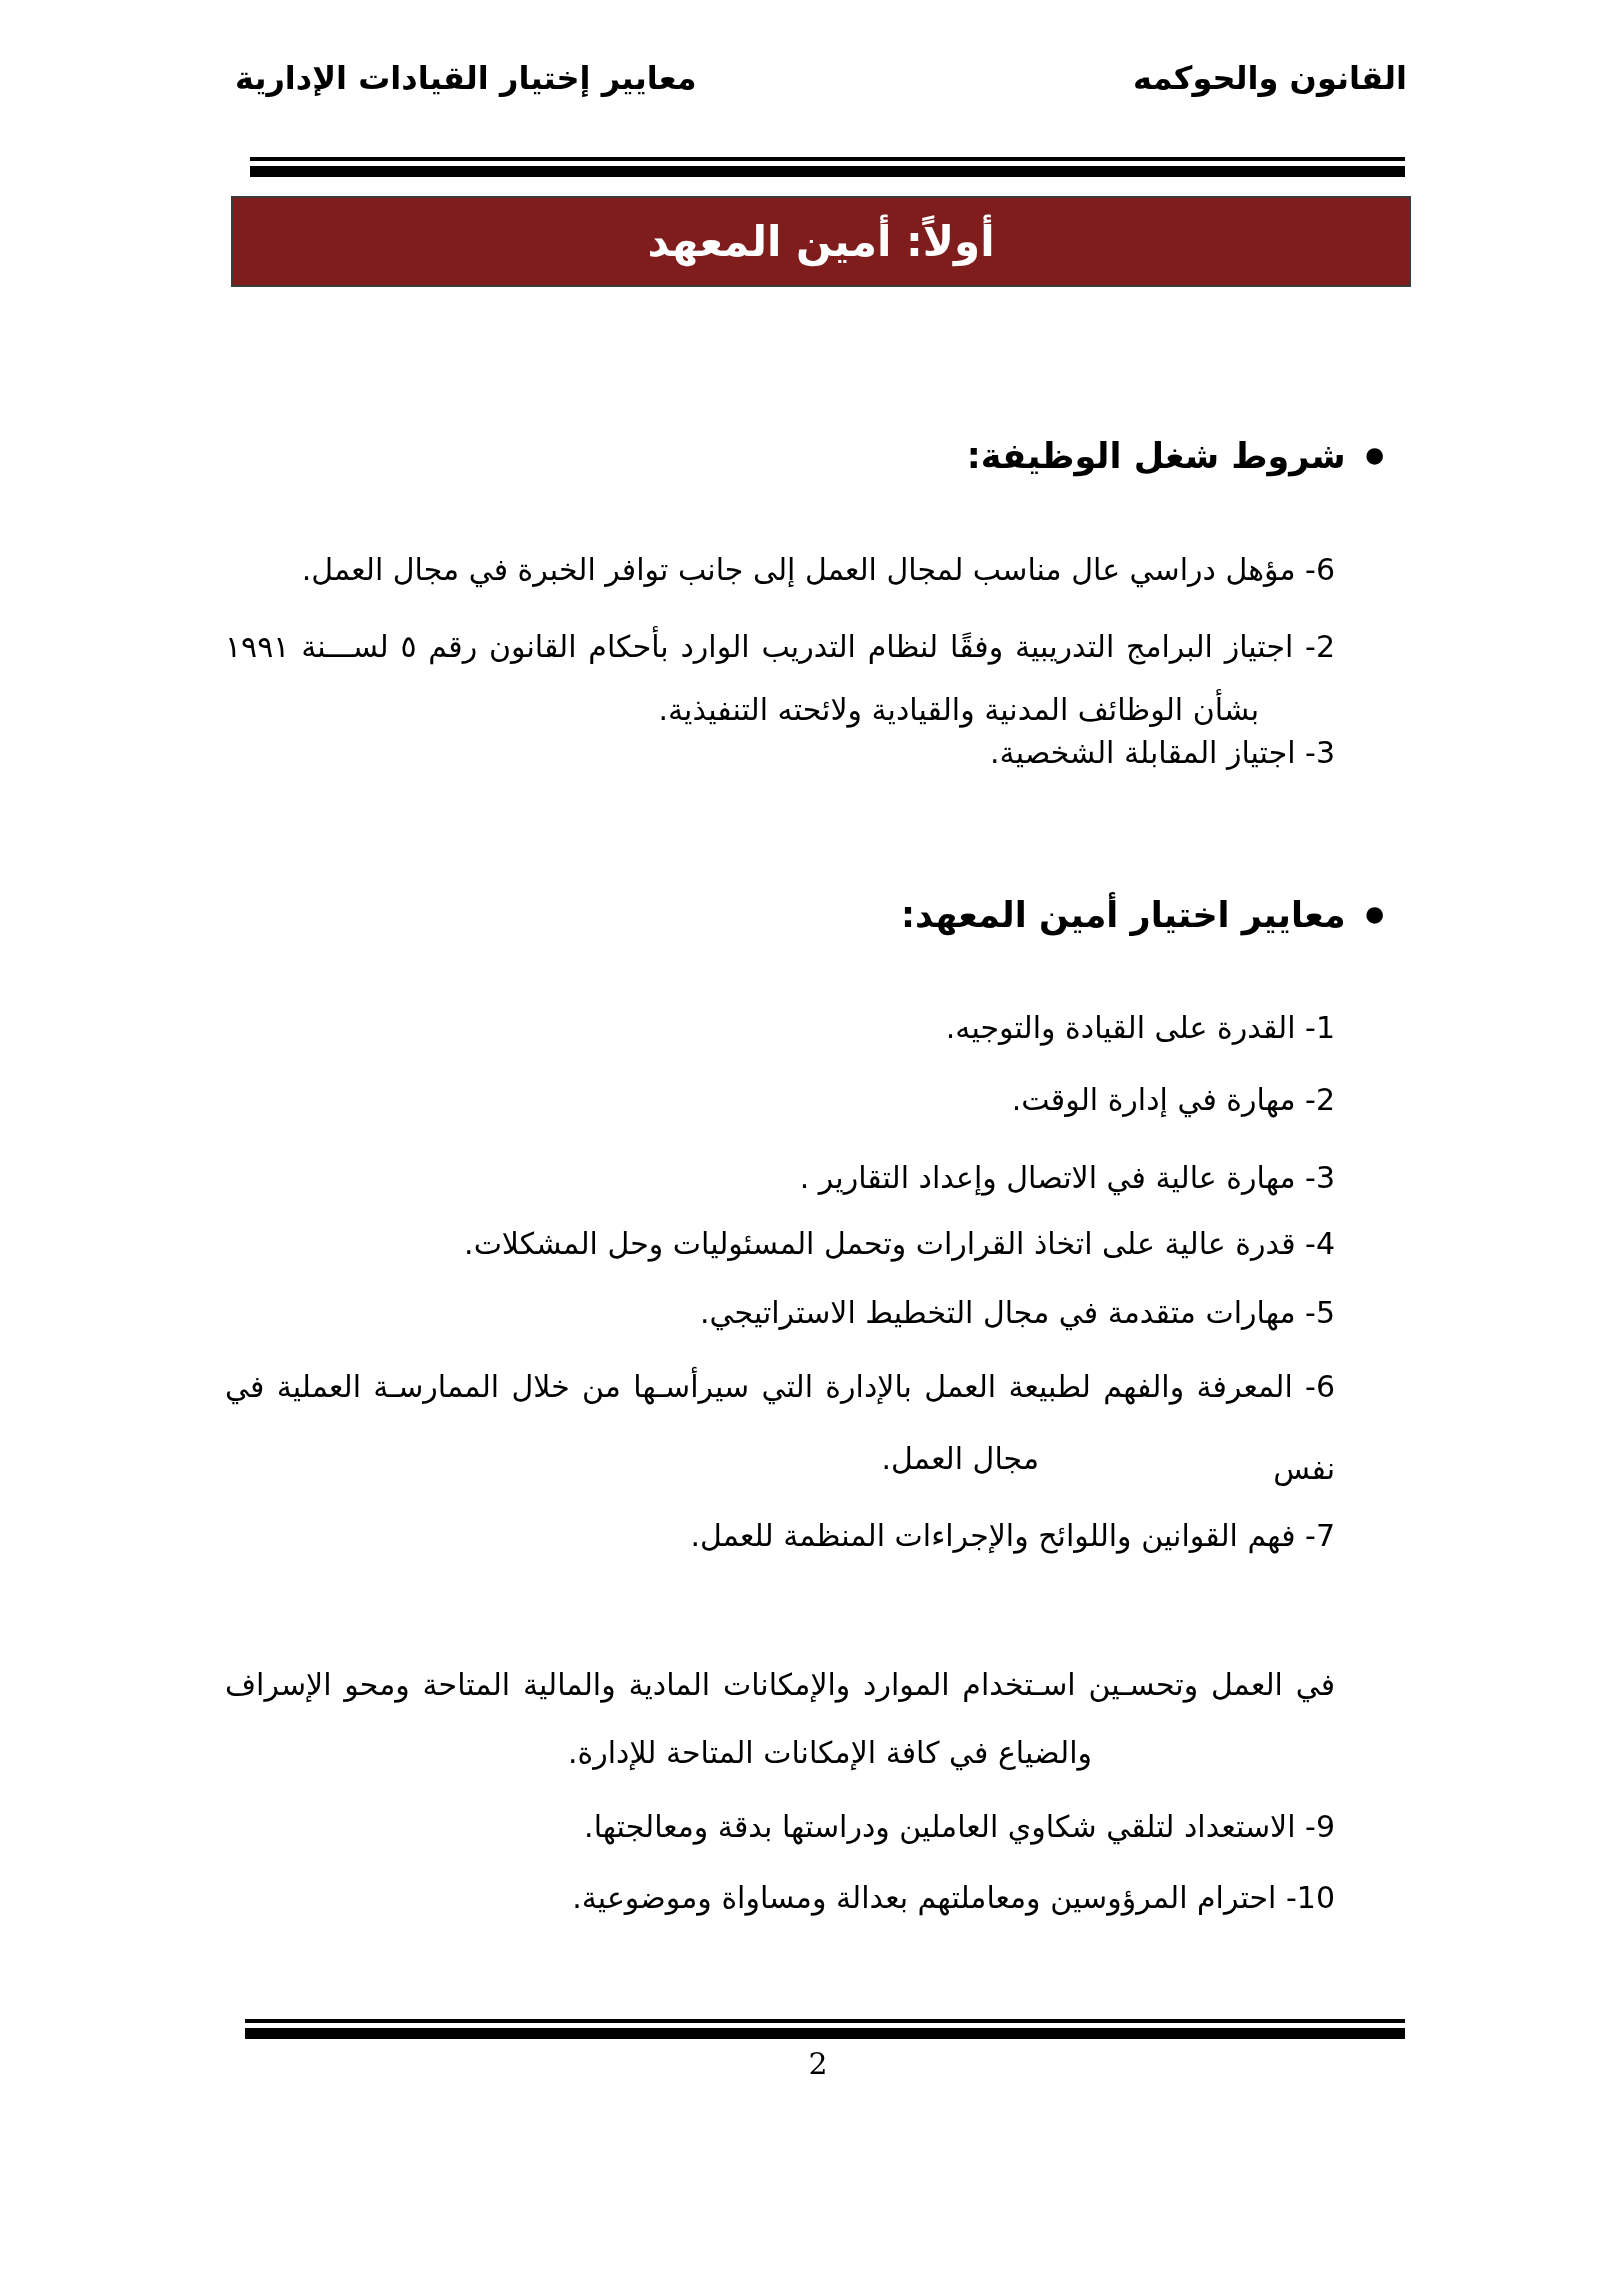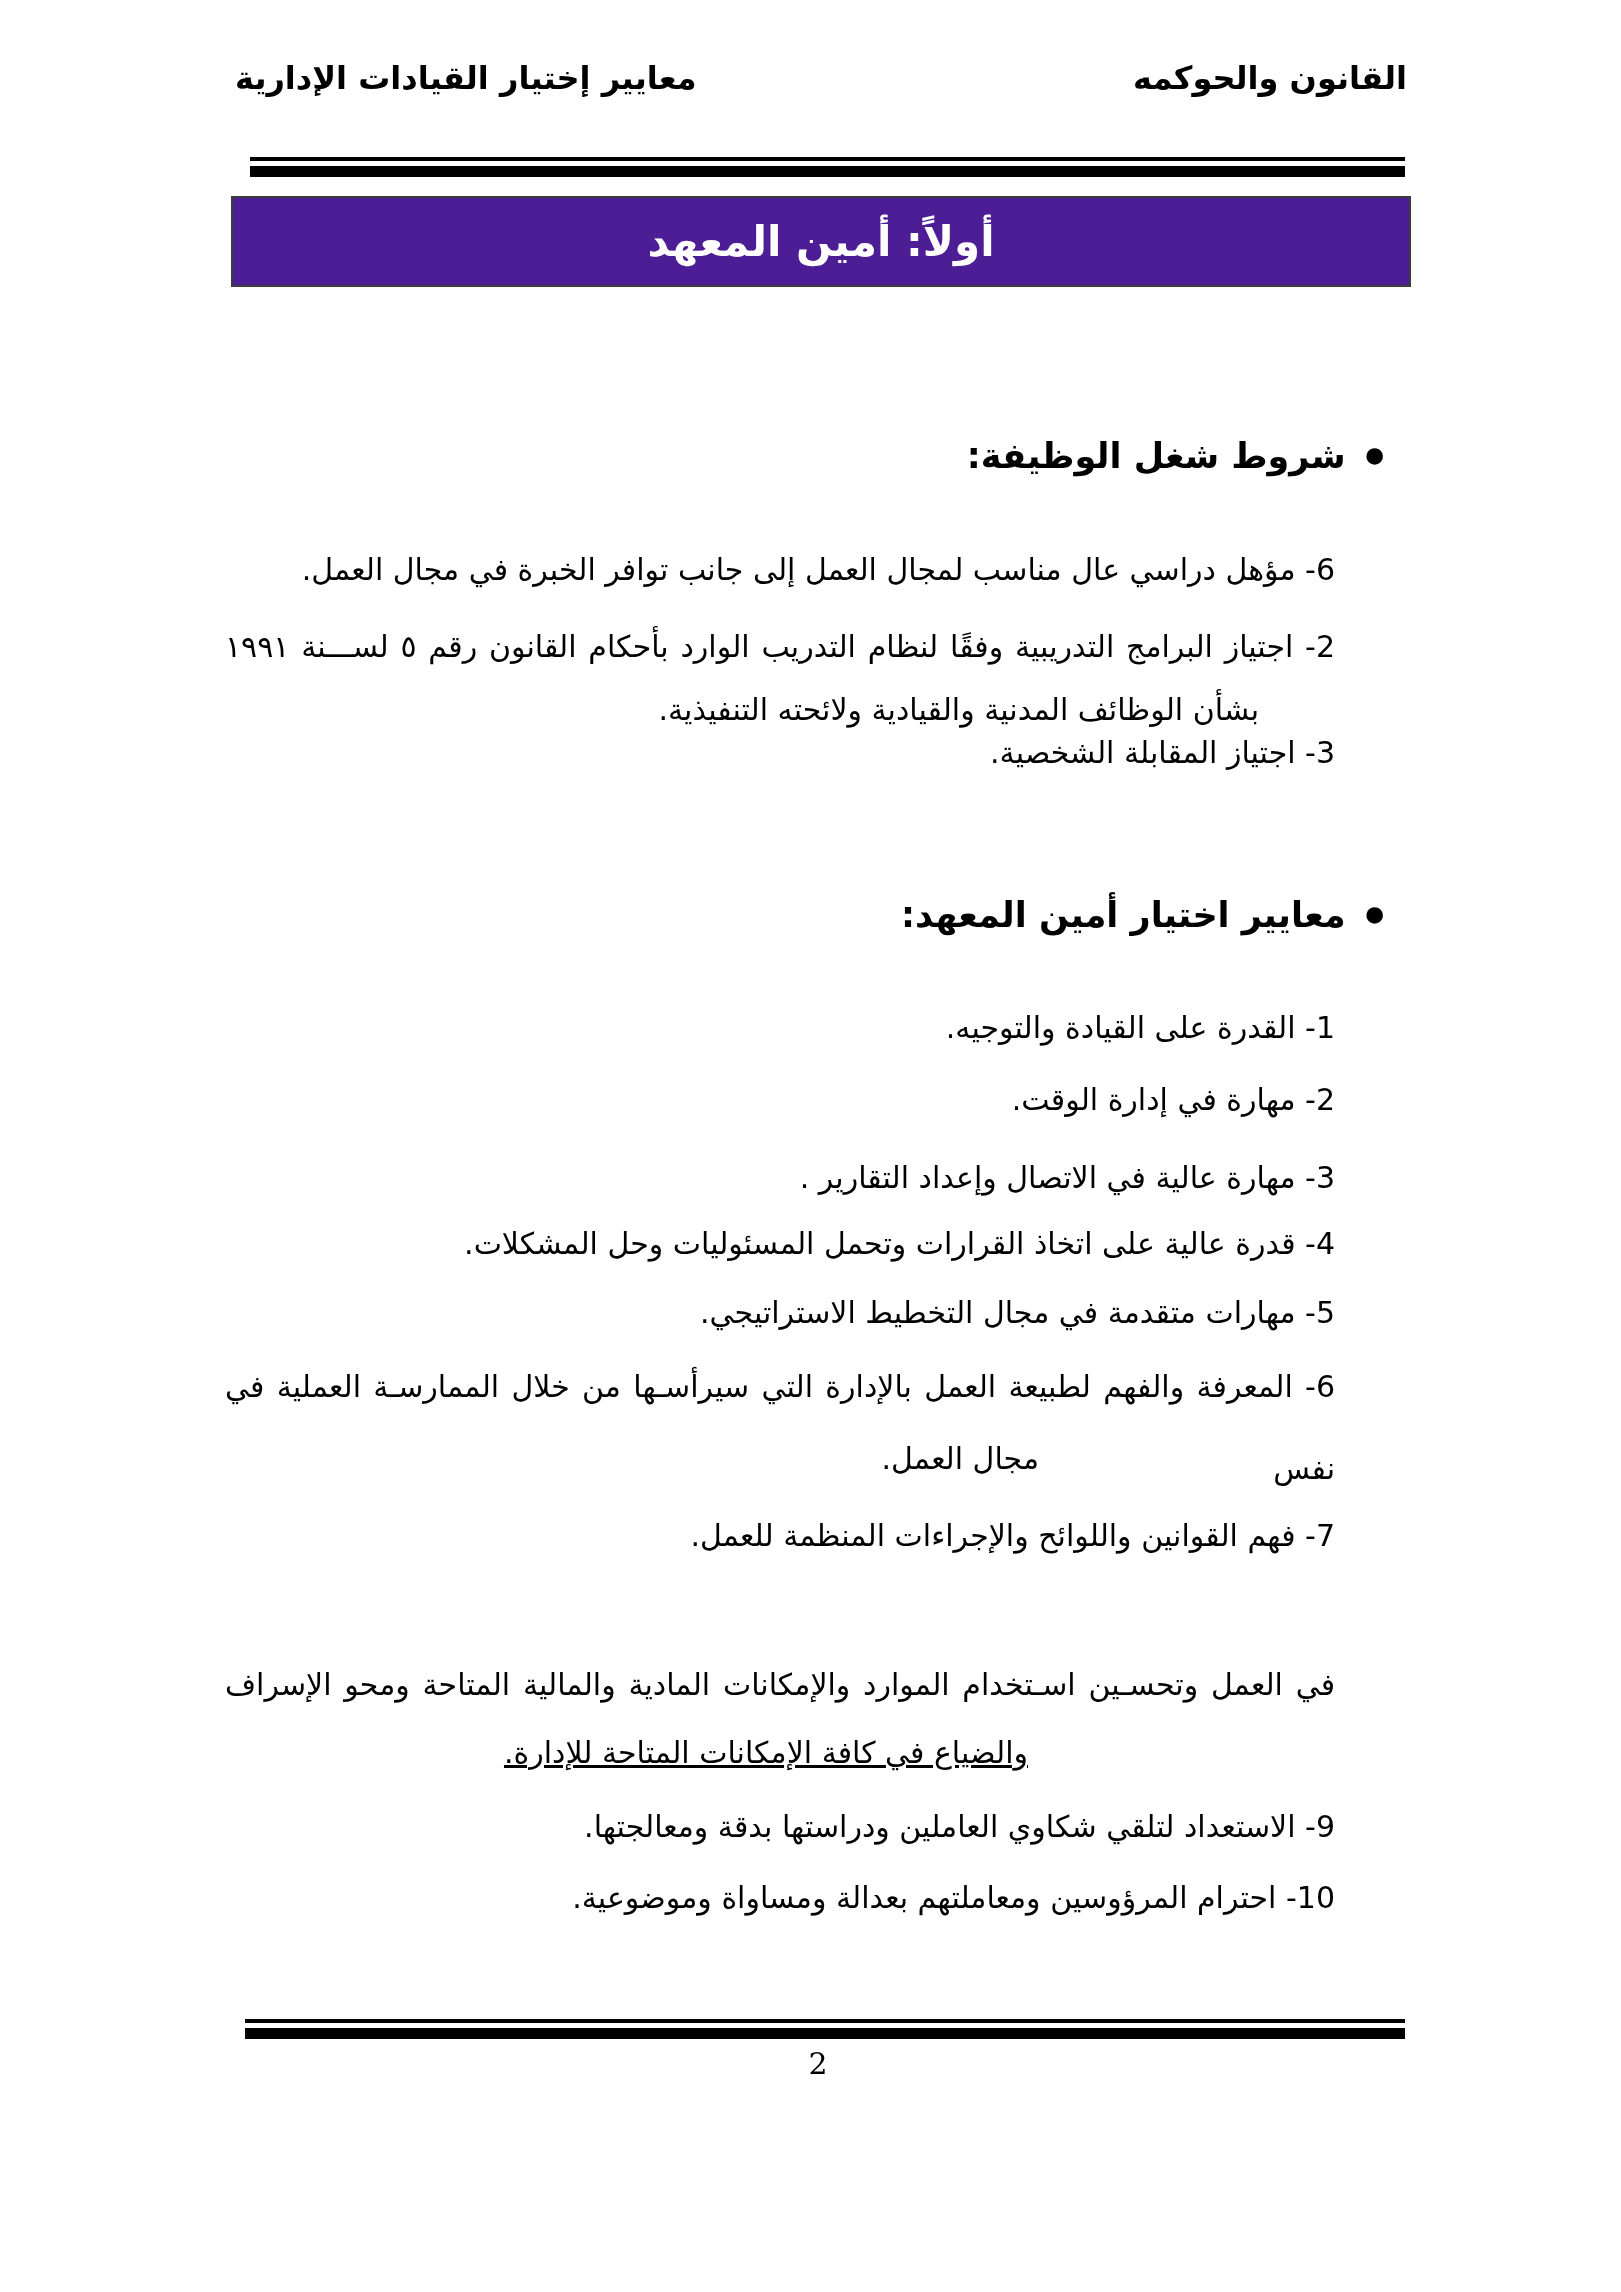--- a/index.html
+++ b/index.html
@@ -20,21 +20,21 @@
     font-weight:bold;font-size:32px;
   }
   .rule{position:absolute;left:250px;right:216px;}
   .rule .thin{height:3.9px;background:#000;}
   .rule .gap{height:4.9px;background:transparent;}
   .rule .thick{height:10.8px;background:#000;}
   .rule-top{top:157px;}
   
   .banner{
     position:absolute;top:196px;left:231px;right:210px;height:91px;
-    background:#4c1d95;border:2px solid #3c3c3c;box-sizing:border-box;
+    background:#7f1d1d;border:2px solid #3c3c3c;box-sizing:border-box;
     display:flex;align-items:center;justify-content:center;
     color:#fff;font-weight:bold;font-size:42px;
     direction:rtl;
   }
   
   .line{
     position:absolute;height:59px;line-height:82px;
     direction:rtl;text-align:right;white-space:nowrap;
     font-size:30px;
   }
@@ -91,21 +91,21 @@
 
   <div class="line" style="top:987px;right:286px;">1- القدرة على القيادة والتوجيه.</div>
   <div class="line" style="top:1059px;right:286px;">2- مهارة في إدارة الوقت.</div>
   <div class="line" style="top:1137px;right:286px;">3- مهارة عالية في الاتصال وإعداد التقارير .</div>
   <div class="line" style="top:1203px;right:286px;">4- قدرة عالية على اتخاذ القرارات وتحمل المسئوليات وحل المشكلات.</div>
   <div class="line" style="top:1272px;right:286px;">5- مهارات متقدمة في مجال التخطيط الاستراتيجي.</div>
   <div class="line fill" style="top:1346px;">6- المعرفة والفهم لطبيعة العمل بالإدارة التي سيرأسـها من خلال الممارسـة العملية في نفس</div>
   <div class="line" style="top:1418px;right:582px;">مجال العمل.</div>
   <div class="line" style="top:1495px;right:286px;">7- فهم القوانين واللوائح والإجراءات المنظمة للعمل.</div>
   <div class="line fill" style="top:1644px;">في العمل وتحسـين اسـتخدام الموارد والإمكانات المادية والمالية المتاحة ومحو الإسراف</div>
-  <div class="line" style="top:1712px;right:593px;text-decoration:underline;">والضياع في كافة الإمكانات المتاحة للإدارة.</div>
+  <div class="line" style="top:1712px;right:529px;">والضياع في كافة الإمكانات المتاحة للإدارة.</div>
   <div class="line" style="top:1786px;right:286px;">9- الاستعداد لتلقي شكاوي العاملين ودراستها بدقة ومعالجتها.</div>
   <div class="line" style="top:1857px;right:286px;text-align:right;">10-  احترام المرؤوسين ومعاملتهم بعدالة ومساواة وموضوعية.</div>
 
   <div class="rule rule-bottom">
     <div class="thin"></div>
     <div class="gap"></div>
     <div class="thick"></div>
   </div>
   <div class="page-number">2</div>
 

